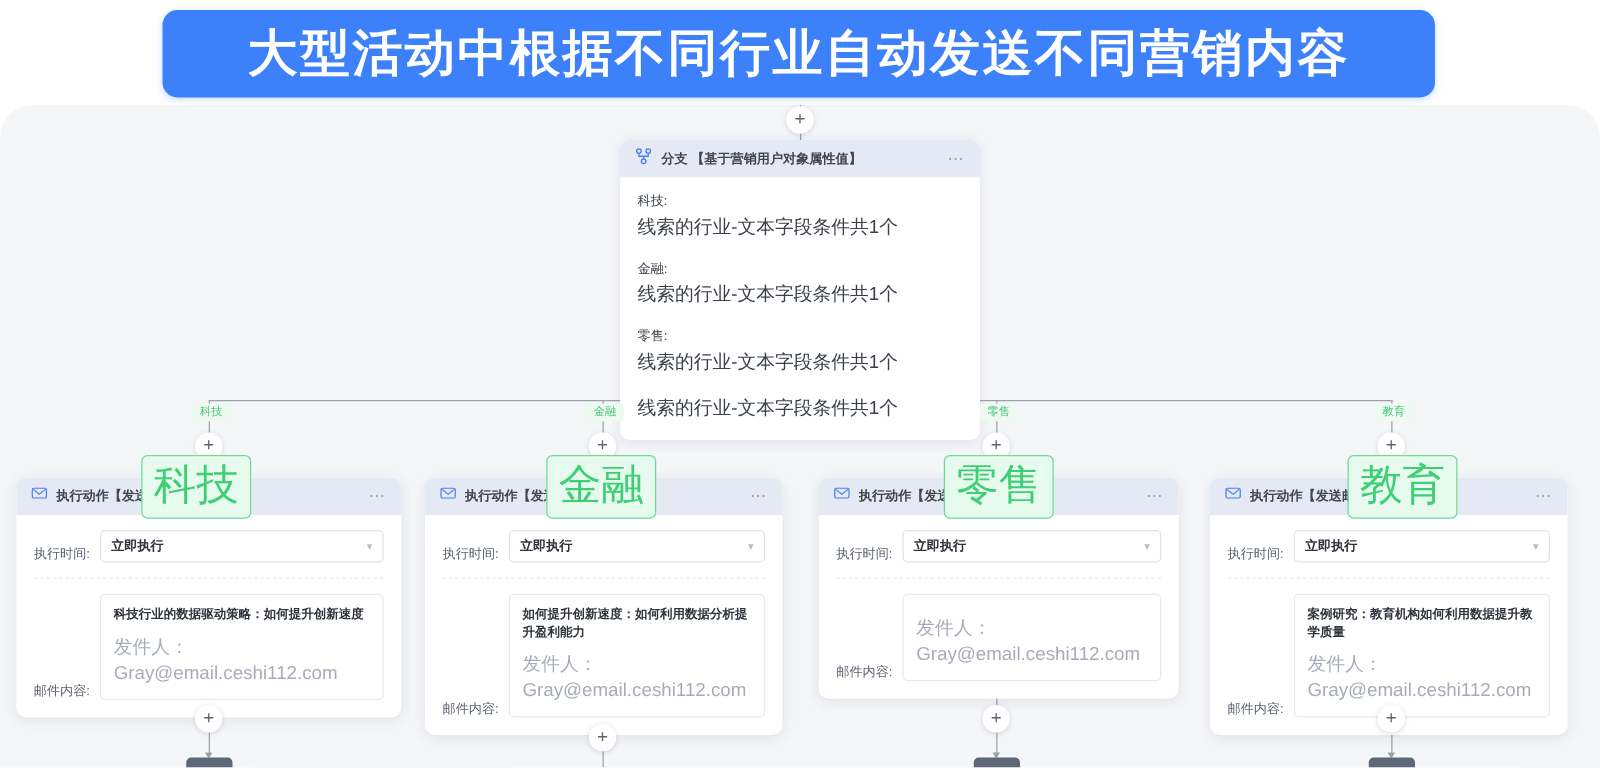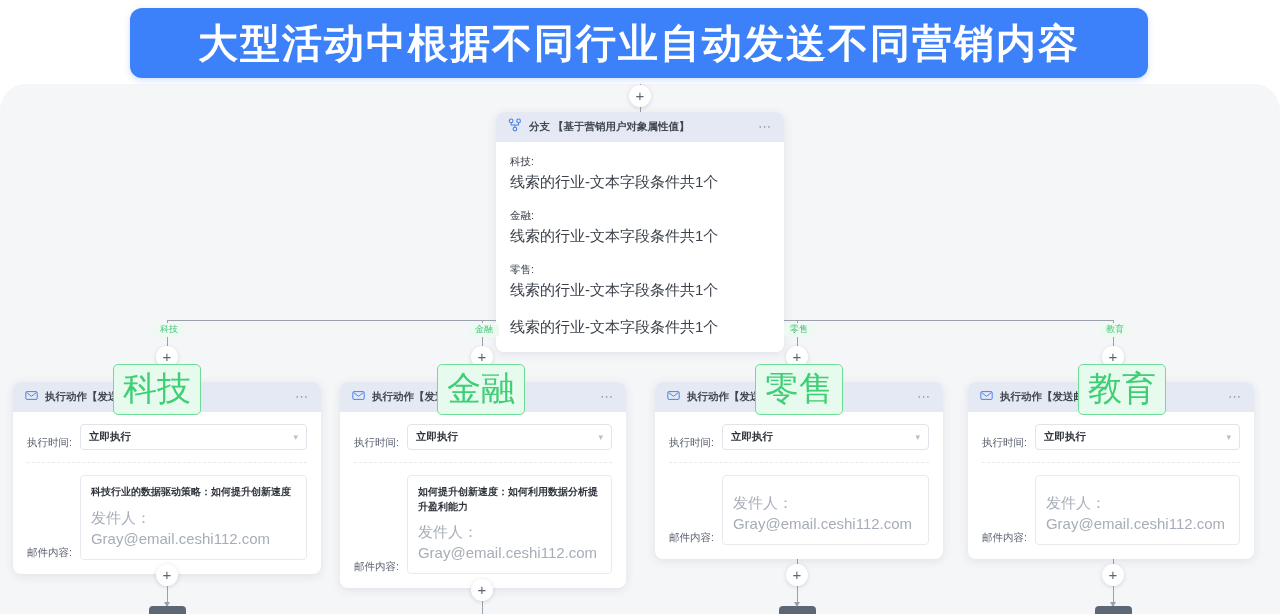--- a/index.html
+++ b/index.html
@@ -307,20 +307,21 @@
         <span class="lab">执行时间:</span>
         <div class="sel">
           <span>立即执行</span>
           <span class="chev">▾</span>
         </div>
       </div>
       <div class="divider"></div>
       <div class="row">
         <span class="lab">邮件内容:</span>
         <div class="mail-box">
+          <div class="mail-subj">案例研究：教育机构如何利用数据提升教学质量</div>
           <div class="mail-from"><span>发件人：</span><span>Gray@email.ceshi112.com</span></div>
         </div>
       </div>
       <div class="pad-bot"></div>
     </div>
   </div>
 
   <div class="vline" style="left:167px;top:454px;height:28px;"></div>
   <div class="plus-btn" style="left:156px;top:480px;">
       <span>+</span>

